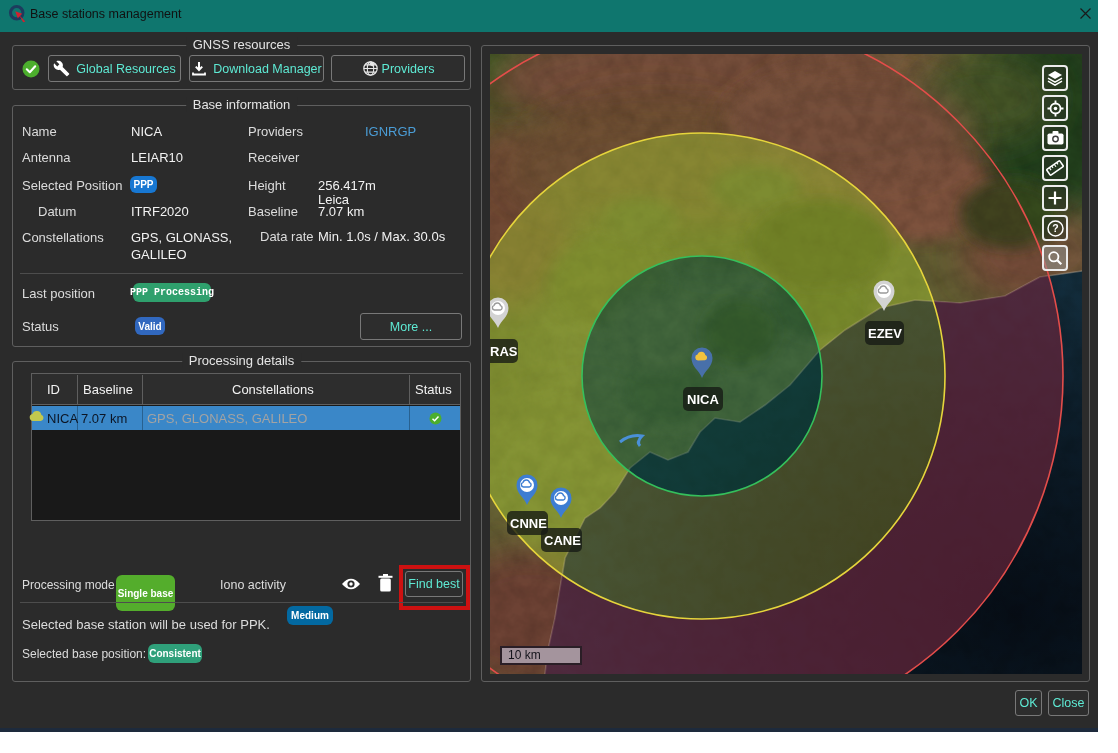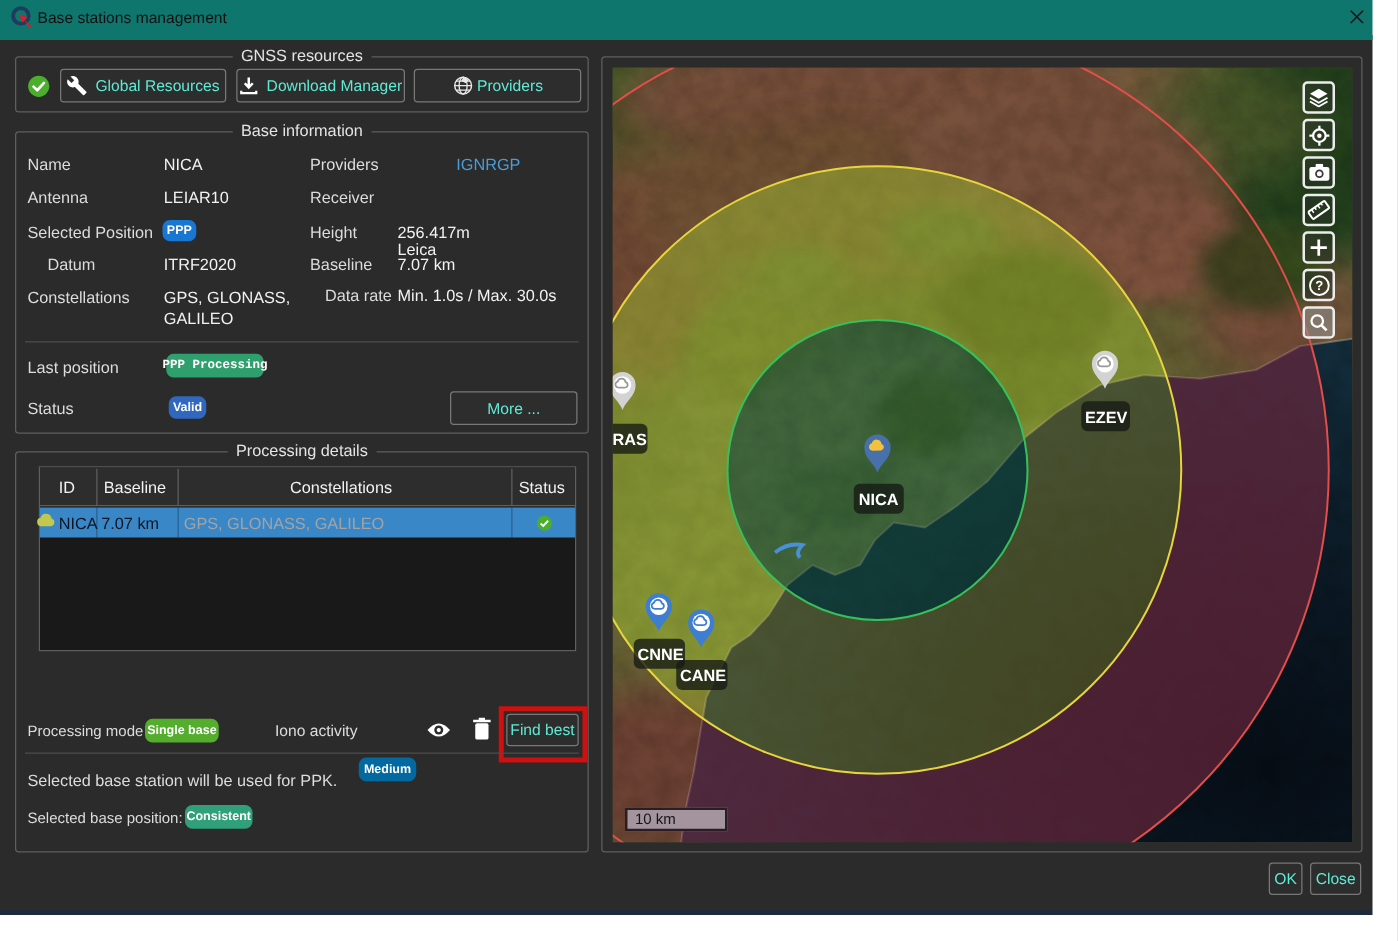--- a/index.html
+++ b/index.html
@@ -127,21 +127,21 @@
     <div class="val" style="left:15px;top:37px;color:#0c1524;">NICA</div>
     <div class="val" style="left:49px;top:37px;color:#0c1524;">7.07 km</div>
     <div class="val" style="left:115px;top:37px;color:#a3a3a3;">GPS, GLONASS, GALILEO</div>
     <svg style="position:absolute;left:397px;top:38px" width="13" height="13" viewBox="0 0 13 13">
       <circle cx="6.5" cy="6.5" r="6" fill="#4cae2d"></circle>
       <path d="M3.5 6.8 L5.6 8.8 L9.5 4.6" fill="none" stroke="#fff" stroke-width="1.5"></path>
     </svg>
   </div>
 
   <div class="lbl" style="left:22px;top:578px;font-size:12px;">Processing mode</div>
-  <div class="badge" style="left:116px;top:575px;width:59px;height:19px;background:#54ad2c;">Single base</div>
+  <div class="badge" style="left:116px;top:575px;width:59px;height:36px;background:#54ad2c;">Single base</div>
   <div class="lbl" style="left:220px;top:578px;font-size:12.5px;">Iono activity</div>
   <div class="badge" style="left:287px;top:574px;width:46px;height:19px;background:#0369a1;margin-top:32px;">Medium</div>
   <svg style="position:absolute;left:341px;top:577px" width="20" height="14" viewBox="0 0 20 14">
     <path d="M1 7 Q10 -3.5 19 7 Q10 17.5 1 7 Z" fill="#fff"></path>
     <circle cx="10" cy="7" r="3.6" fill="#2b2b2b"></circle>
     <circle cx="10" cy="7" r="1.7" fill="#fff"></circle>
   </svg>
   <svg style="position:absolute;left:378px;top:574px" width="15" height="18" viewBox="0 0 15 18">
     <rect x="2.2" y="4.6" width="10.6" height="13" rx="1.5" fill="#fff"></rect>
     <rect x="0.5" y="1.8" width="14" height="2" fill="#fff"></rect>

